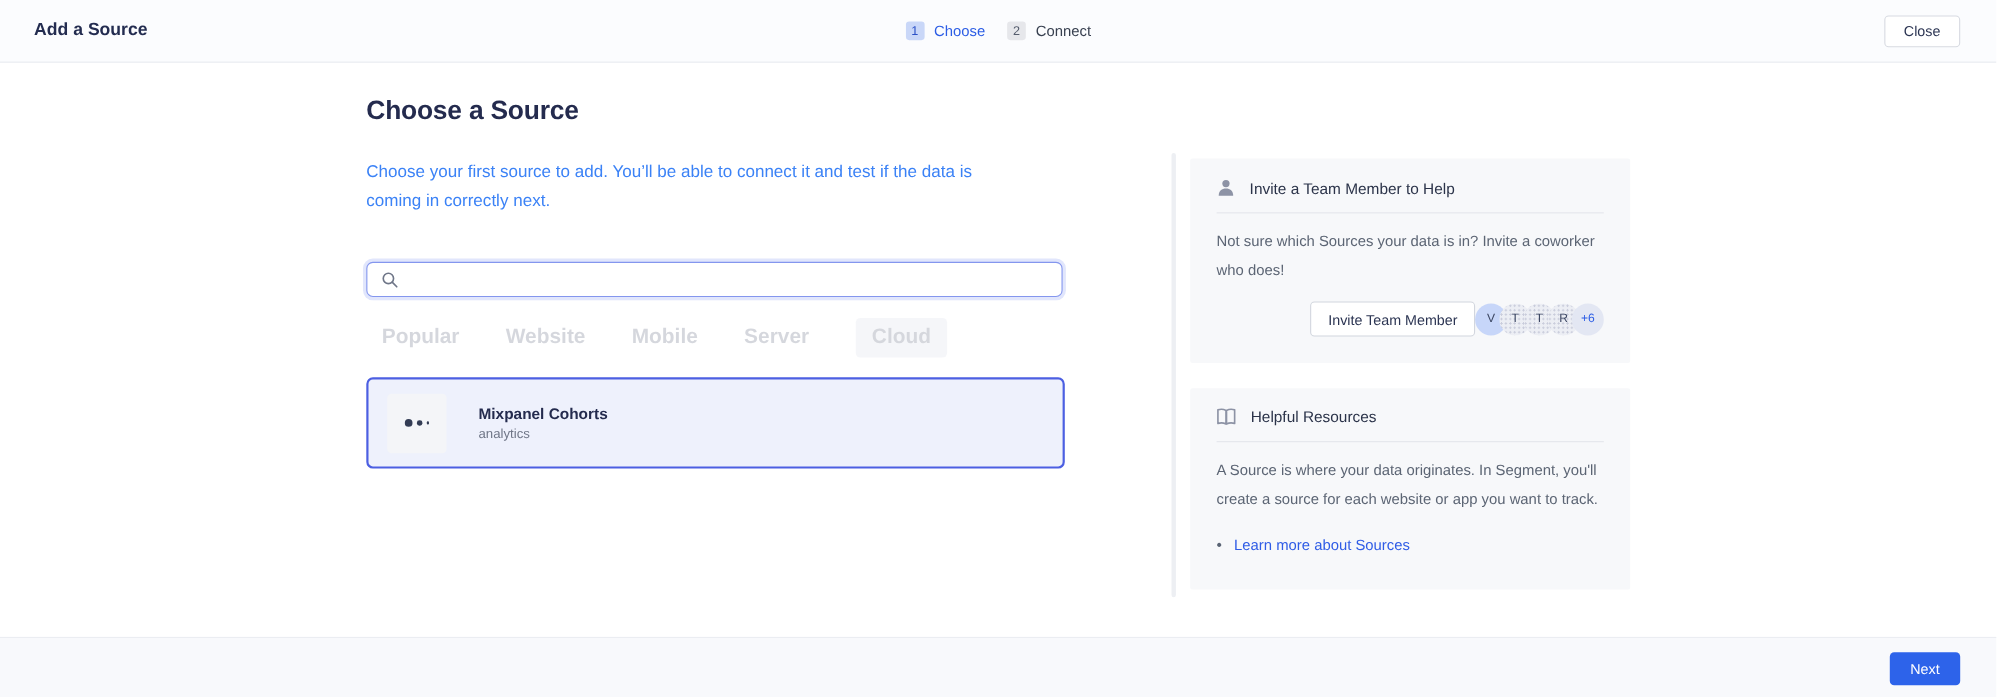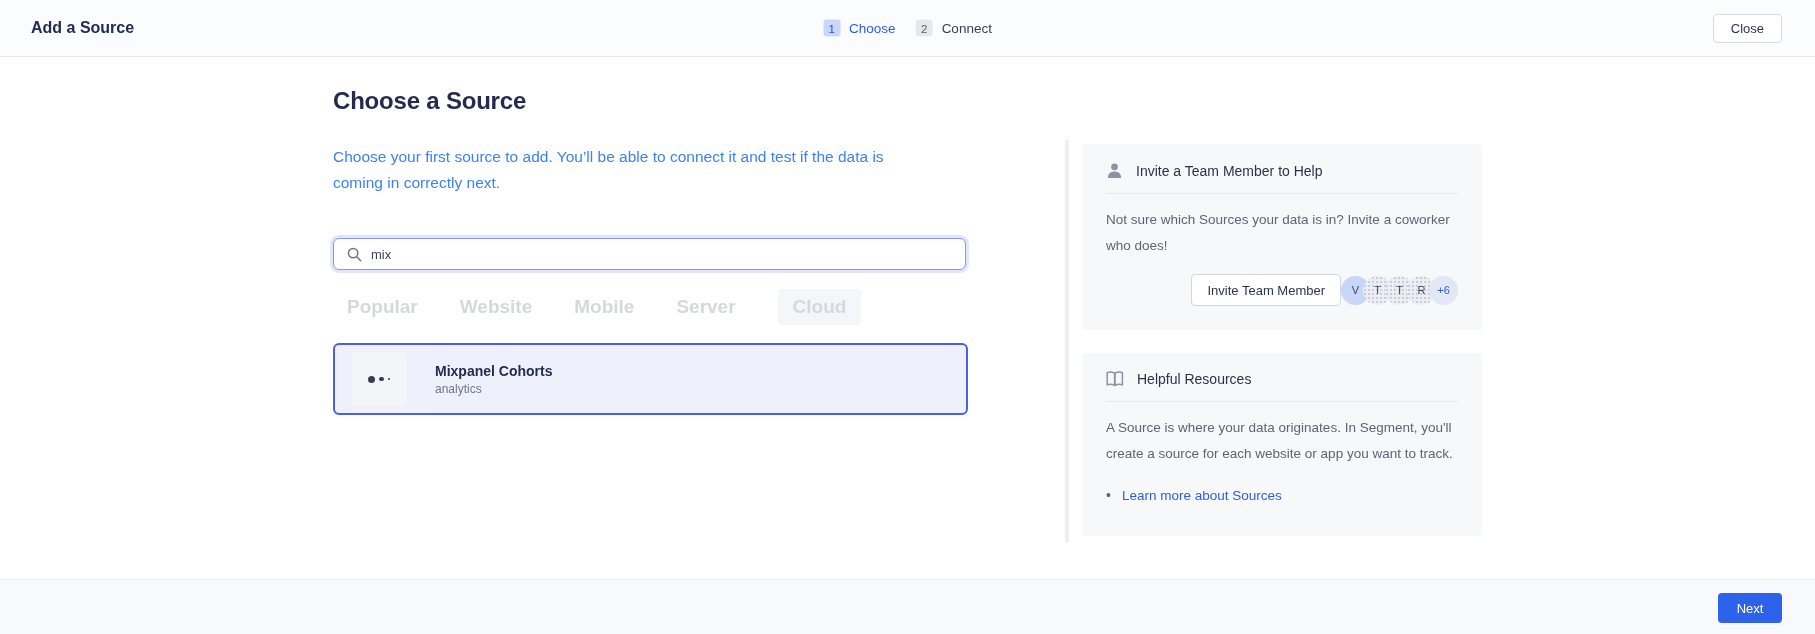--- a/index.html
+++ b/index.html
@@ -64,21 +64,21 @@
     position:absolute; left:347px; top:289px; display:flex; align-items:center;
     gap:42px; opacity:0.28;
   }
   .filter-tab {
     font-size:19px; font-weight:700; color:#6d7488; cursor:pointer;
     padding:7px 0; border:none; background:none; font-family:inherit;
   }
   .filter-tab.pill { background:#dde1ea; border-radius:4px; padding:7px 15px; }
 
   .result-card {
-    position:absolute; left:333px; top:343px; width:635px; height:72px;
+    position:absolute; left:333px; top:343px; width:635px; height:83px;
     background:#eef1fc; border:2px solid #4c5fe2; border-radius:6px;
     display:flex; align-items:center; padding-left:17px; cursor:pointer;
   }
   .result-logo {
     width:54px; height:54px; border-radius:4px; background:#f4f5f8;
     display:flex; align-items:center; justify-content:center; gap:4px;
   }
   .dot { border-radius:50%; background:#333c54; }
   .dot.d1 { width:7px; height:7px; }
   .dot.d2 { width:4.5px; height:4.5px; }
@@ -166,21 +166,20 @@
   </div>
 
   <div class="page-heading">Choose a Source</div>
   <div class="page-desc">Choose your first source to add. You’ll be able to connect it and test if the data is coming in correctly next.</div>
 
   <div class="search-box">
     <svg class="mag" viewBox="0 0 16 16" fill="none">
       <circle cx="6.5" cy="6.5" r="5" stroke="#6f7688" stroke-width="1.6"></circle>
       <line x1="10.4" y1="10.4" x2="14.6" y2="14.6" stroke="#6f7688" stroke-width="1.6" stroke-linecap="round"></line>
     </svg>
-    <input class="search-input" type="text" value="mix" style="">
   </div>
 
   <div class="filter-tabs">
     <button class="filter-tab">Popular</button>
     <button class="filter-tab">Website</button>
     <button class="filter-tab">Mobile</button>
     <button class="filter-tab">Server</button>
     <button class="filter-tab pill">Cloud</button>
   </div>
 

